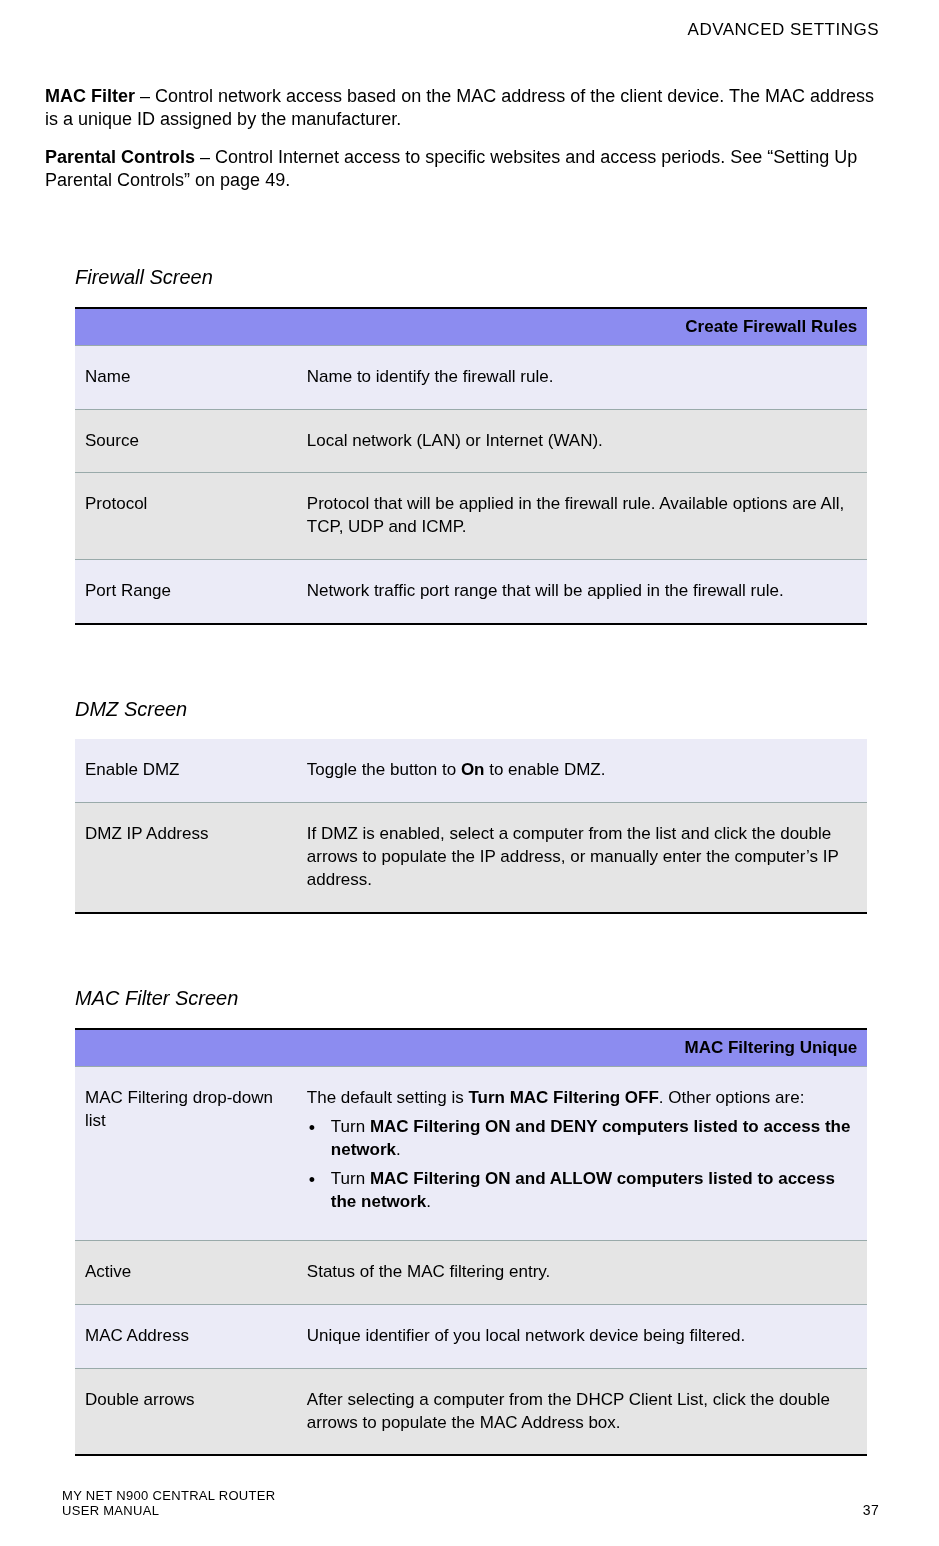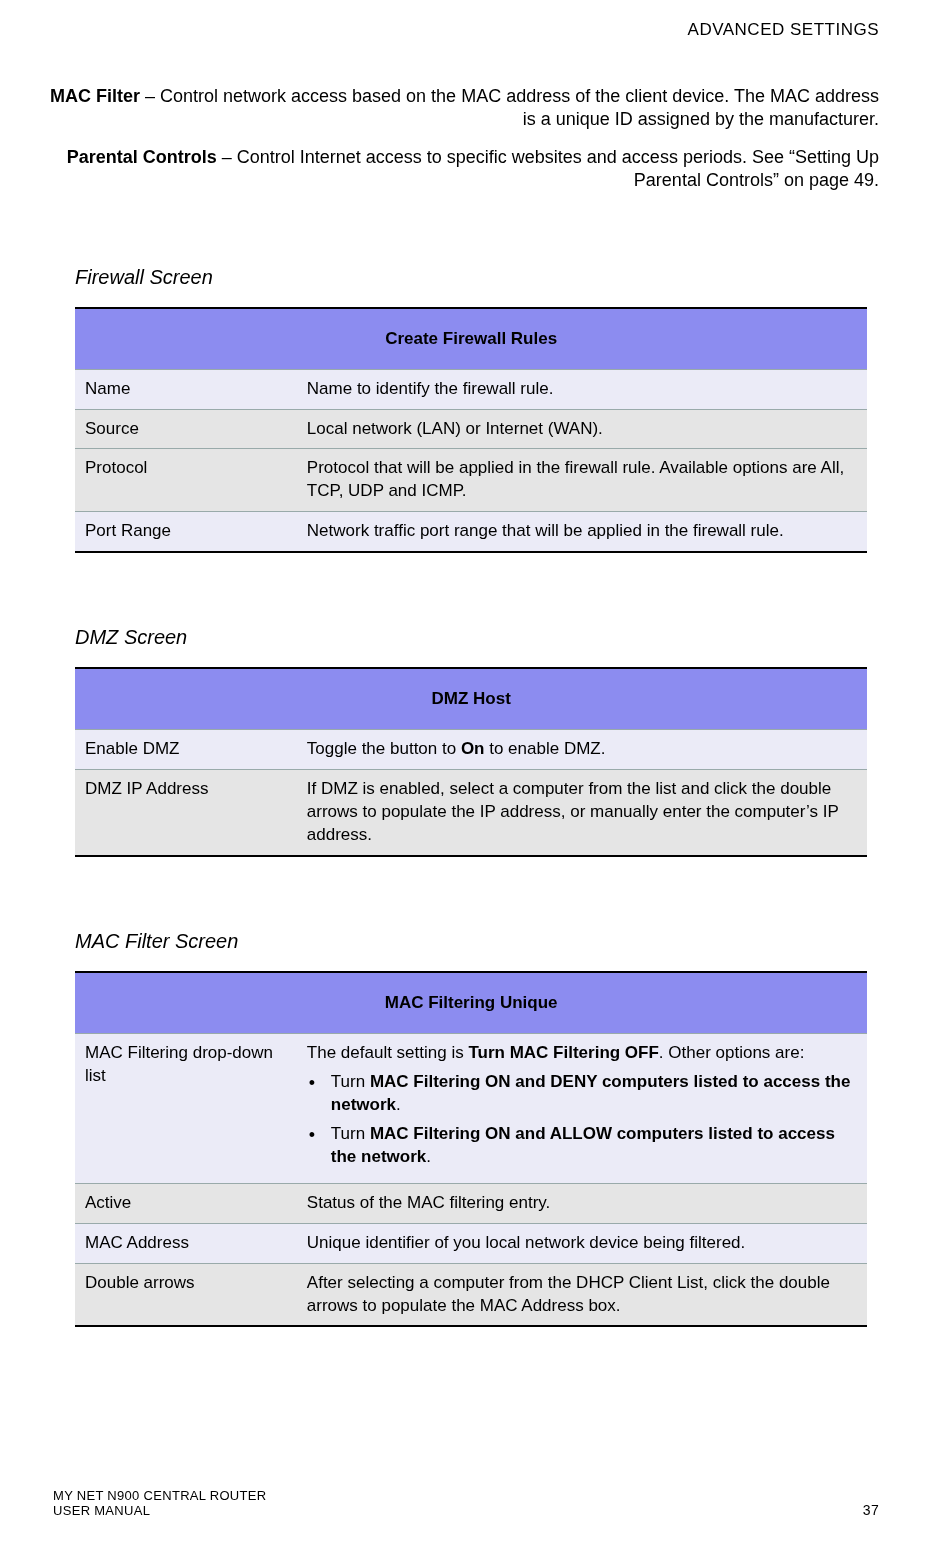--- a/index.html
+++ b/index.html
@@ -12,60 +12,60 @@
     position: relative;
     padding: 20px 60px 60px 45px;
   }
   .header-right {
     text-align: right;
     font-size: 17px;
     letter-spacing: 0.5px;
     margin-bottom: 45px;
     color: #000;
   }
-  .intro { margin-bottom: 14px; line-height: 1.3; text-align: right; }
+  .intro { margin-bottom: 14px; line-height: 1.3; }
   .intro b { font-weight: bold; }
   .section-title {
     font-size: 20px;
     font-weight: 400;
     margin-top: 73px;
     margin-bottom: 18px;
     margin-left: 30px;
     font-style: italic;
   }
   table {
     width: 95%;
     margin-left: 30px;
     border-collapse: collapse;
     font-size: 17px;
   }
   table th {
     background: #8c8cf0;
-    text-align: center;
+    text-align: right;
     font-weight: bold;
-    padding: 20px 10px;
+    padding: 8px 10px;
     border-top: 2px solid #000;
   }
   table td {
-    padding: 8px 10px;
+    padding: 20px 10px;
     vertical-align: top;
     line-height: 1.35;
   }
   table tr.odd td { background: #ebebf7; }
   table tr.even td { background: #e5e5e5; }
   table tr { border-bottom: 1px solid #9aa; }
   table tr:last-child { border-bottom: 2px solid #000; }
   td.label { width: 28%; }
   td.desc b { font-weight: bold; }
   ul.opts { list-style: none; padding-left: 0; margin-top: 6px; }
   ul.opts li { position: relative; padding-left: 24px; margin-bottom: 6px; }
   ul.opts li::before { content: "•"; position: absolute; left: 2px; font-size: 18px; }
   .footer {
     position: absolute;
-    bottom: 28px; left: 53px; right: 60px;
+    bottom: 28px; left: 62px; right: 60px;
     display: flex; justify-content: space-between; align-items: flex-end;
     font-size: 13px; letter-spacing: 0.3px;
   }
   .footer .pg { font-size: 14px; }
 </style>
 </head>
 <body>
 
 <div class="header-right">ADVANCED SETTINGS</div>
 
@@ -97,23 +97,20 @@
   <tr class="odd">
     <td class="label">Port Range</td>
     <td>Network traffic port range that will be applied in the firewall rule.</td>
   </tr>
 </tbody>
   </table>
 
 <div class="section-title">DMZ Screen</div>
 <table>
   <tbody>
-      <tr>
-        <th colspan="2">DMZ Host</th>
-      </tr>
   <tr class="odd">
     <td class="label">Enable DMZ</td>
     <td class="desc">
       <span>Toggle the button to </span><b>On</b><span> to enable DMZ.</span>
     </td>
   </tr>
   <tr class="even">
     <td class="label">DMZ IP Address</td>
     <td>If DMZ is enabled, select a computer from the list and click the double arrows to populate the IP address, or manually enter the computer’s IP address.</td>
   </tr>

